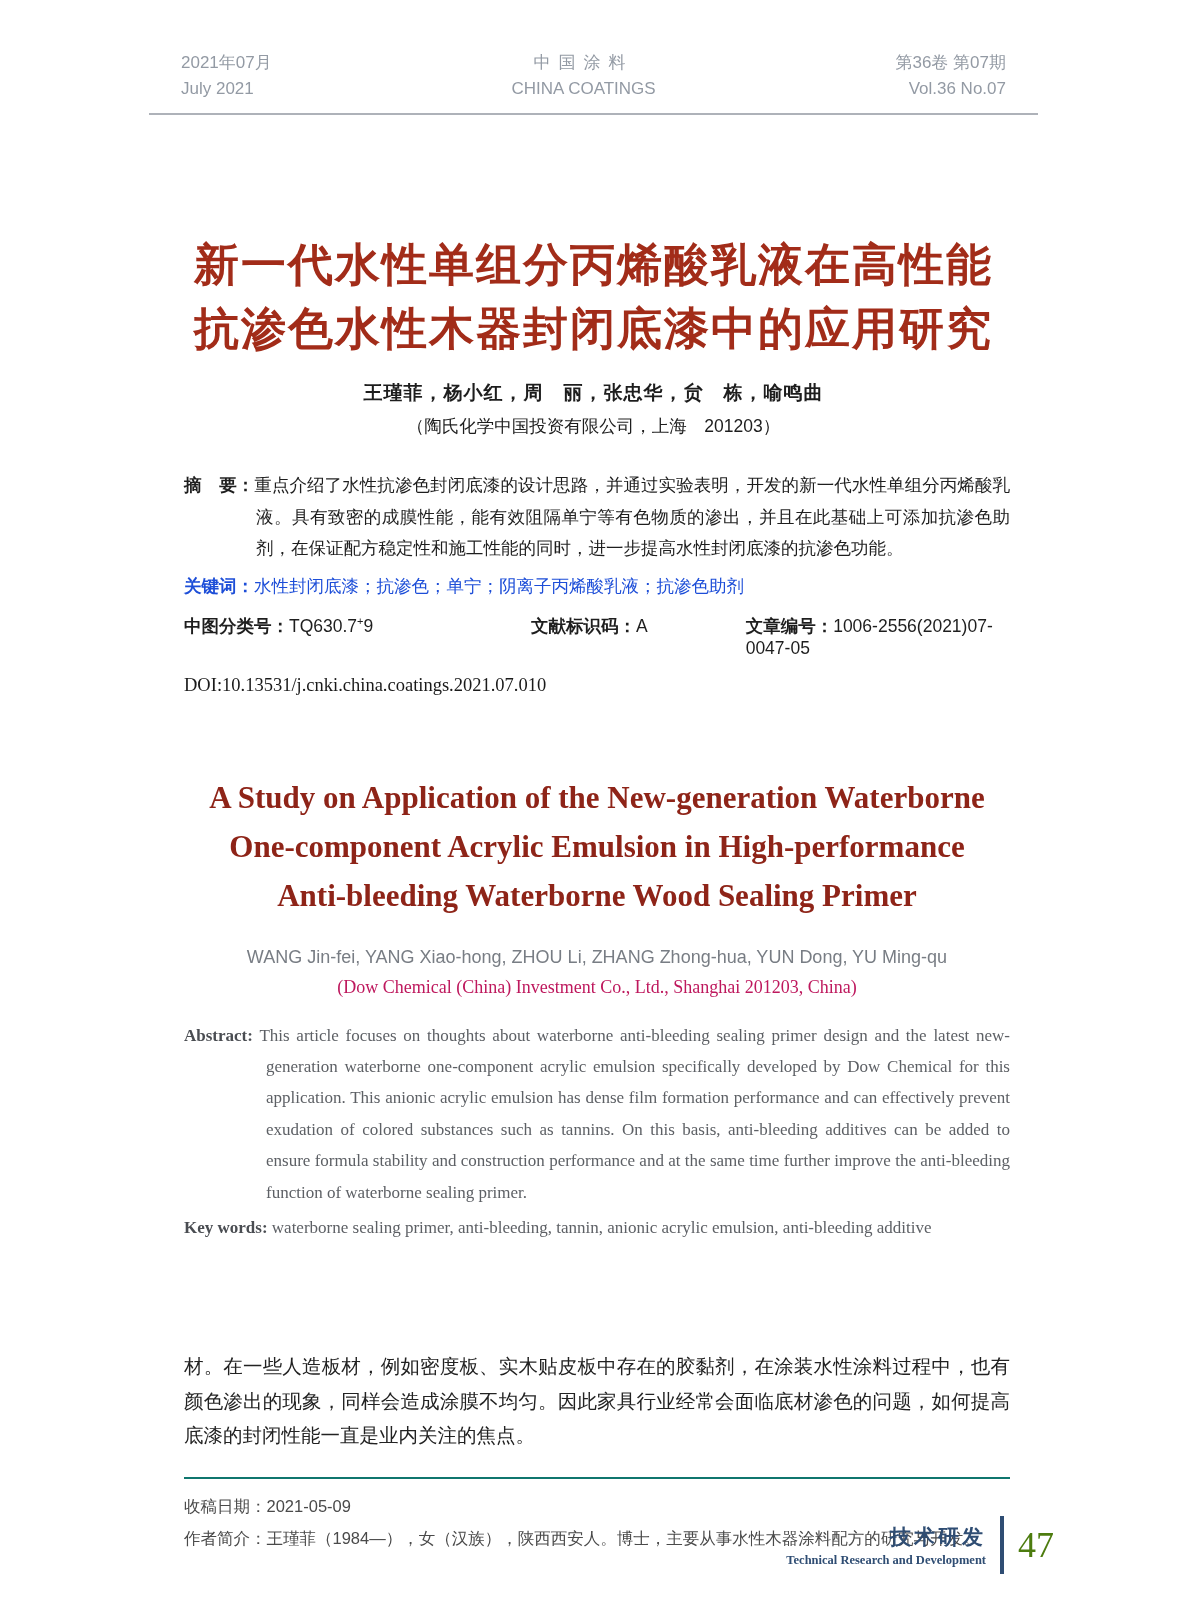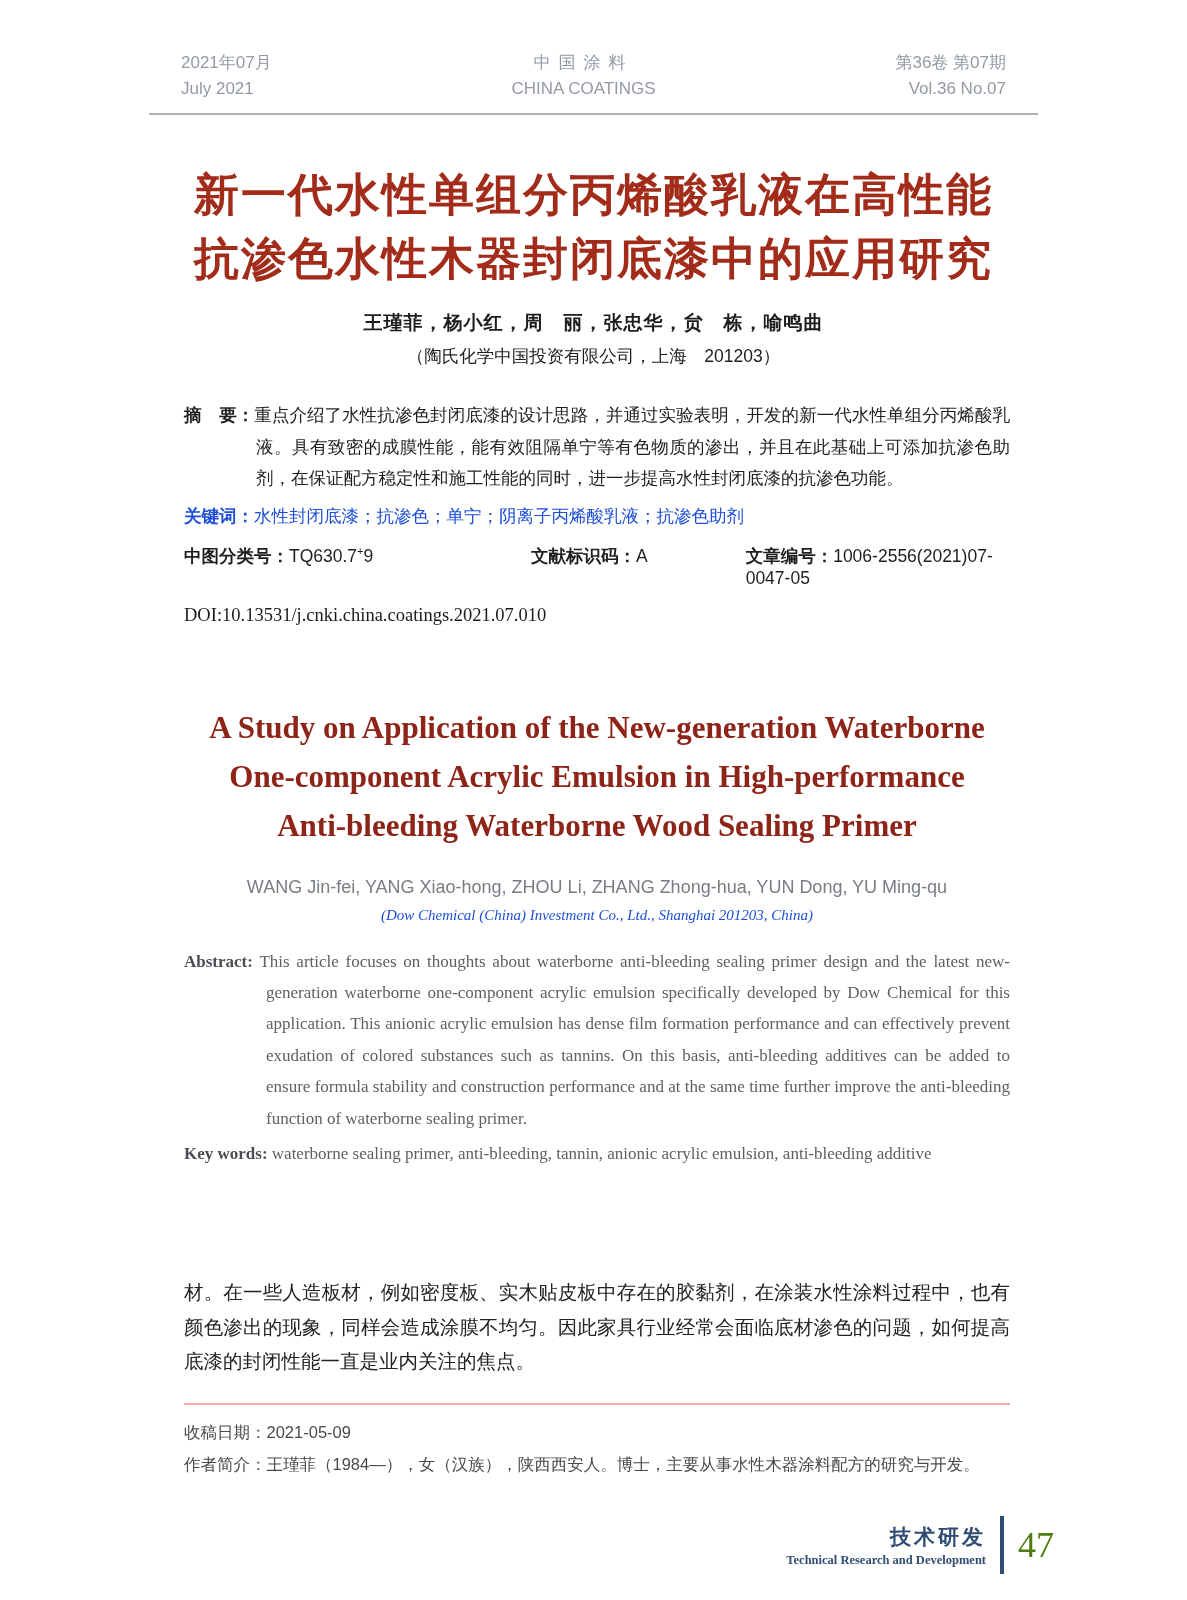--- a/index.html
+++ b/index.html
@@ -22,21 +22,21 @@
     display: flex;
     justify-content: space-between;
     align-items: flex-end;
   }
   .jh-cell { font-size: 17px; line-height: 1.55; color: #939aa4; }
   .jh-center { text-align: center; }
   .jh-center .cn { letter-spacing: 8px; }
   .jh-right { text-align: right; }
   
   .title-cn {
-    margin-top: 48px;
+    margin-top: 118px;
     text-align: center;
     color: #a22c19;
     font-weight: bold;
     font-size: 45px;
     line-height: 1.42;
     letter-spacing: 2px;
   }
   .authors-cn {
     margin-top: 20px;
     text-align: center;
@@ -100,23 +100,22 @@
   .authors-en {
     margin-top: 26px;
     text-align: center;
     font-size: 18px;
     color: #787d84;
   }
   .affiliation-en {
     margin-top: 9px;
     text-align: center;
     font-family: "Liberation Serif", serif;
-    font-style: italic;
-    font-size: 15px;
-    color: #1d4ed8;
+    font-size: 18px;
+    color: #be185d;
   }
   .abstract-en {
     margin-top: 22px;
     font-family: "Liberation Serif", serif;
     font-size: 17px;
     line-height: 1.85;
     color: #5d6065;
     text-align: justify;
     padding-left: 82px;
     text-indent: -82px;
@@ -151,21 +150,21 @@
     font-size: 19.5px;
     line-height: 1.78;
     text-align: justify;
     color: #222222;
   }
   .indent-first { text-indent: 2em; }
   .col-right { padding-top: 42px; }
   
   .footnotes {
     margin-top: 24px;
-    border-top: 2px solid #fca5a5;
+    border-top: 2px solid #0f766e;
     padding-top: 12px;
     font-size: 16.5px;
     line-height: 1.9;
     color: #4a4a4a;
   }
   
   .page-footer {
     position: absolute;
     right: 84px;
     bottom: 26px;

